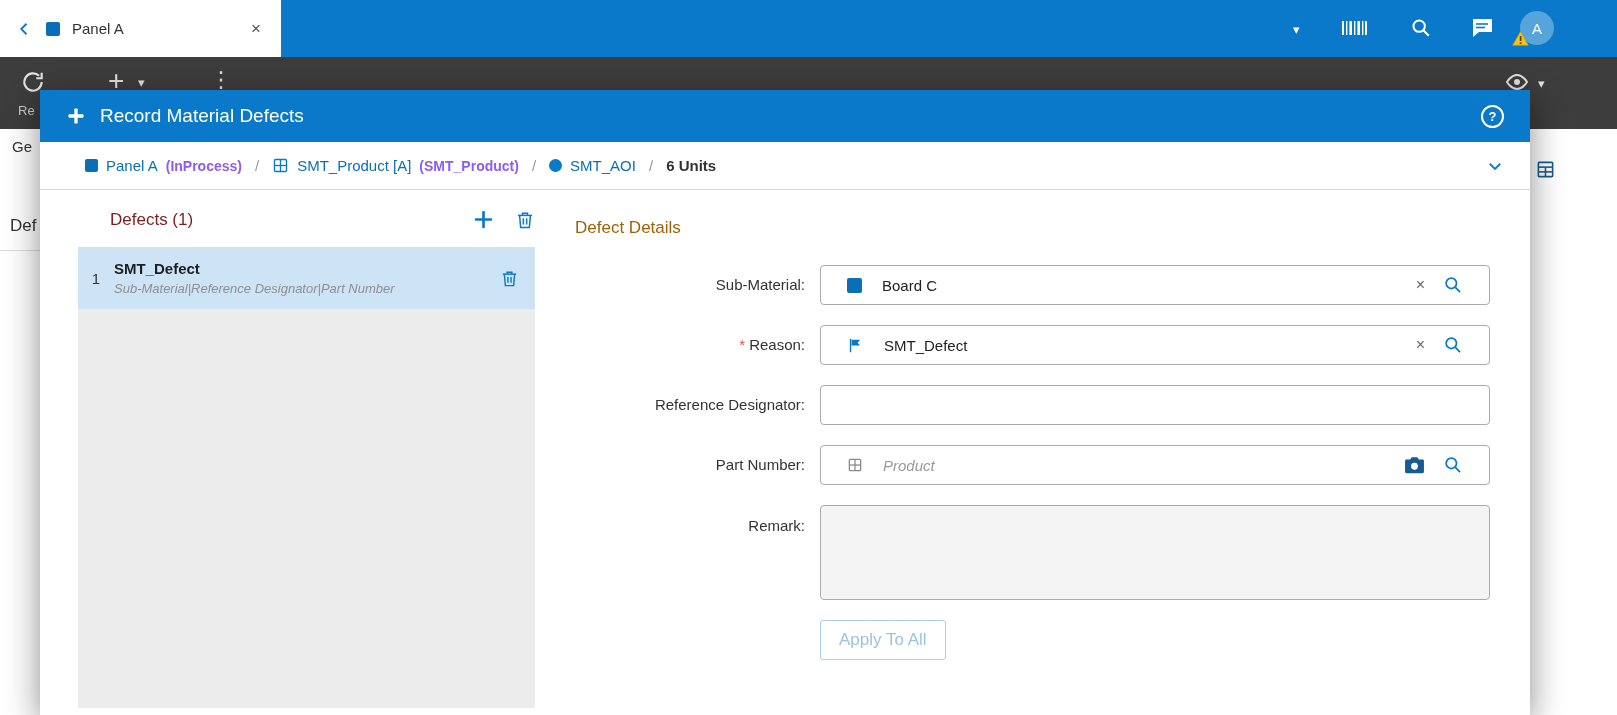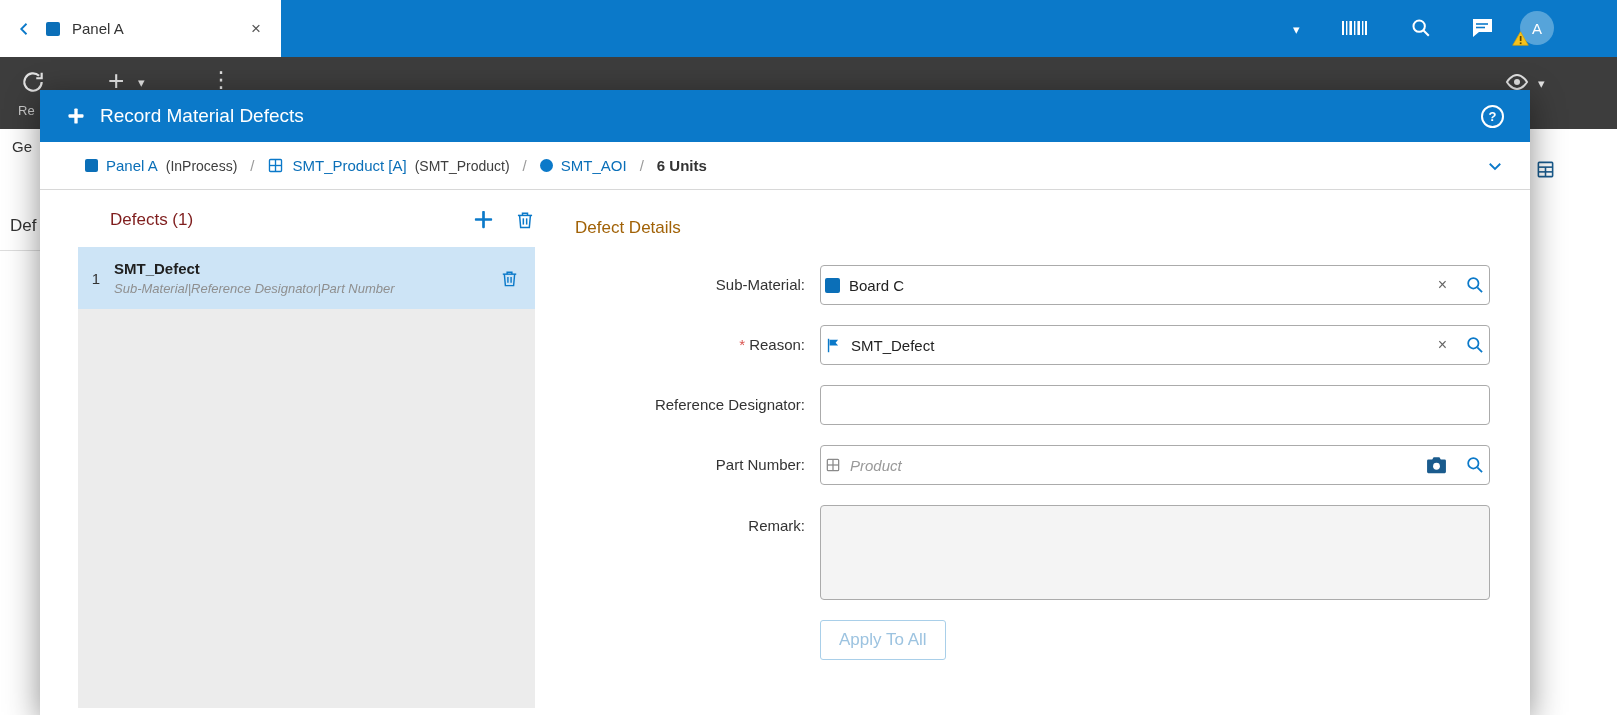--- a/index.html
+++ b/index.html
@@ -36,21 +36,21 @@
   .m-plus { display:flex; margin-right:14px; }
   .m-title { font-size:19px; }
   .m-help { margin-left:auto; width:23px; height:23px; border:2px solid #fff; border-radius:50%;
             display:flex; align-items:center; justify-content:center; font-size:13px; font-weight:bold; cursor:pointer; }
 
   .m-crumb { height:48px; display:flex; align-items:center; padding-left:45px; gap:8px;
              border-bottom:1px solid #d8d8d8; font-size:15px; }
   .cr-sq { width:13px; height:13px; background:#0b6fb8; border-radius:2px; }
   .cr-circle { width:13px; height:13px; background:#0b79c9; border-radius:50%; }
   .cr-link { color:#0a6fb8; cursor:pointer; }
-  .cr-sub { color:#404040; font-size:14px; }
+  .cr-sub { color:#8b5cf6; font-size:14px;font-weight:bold; }
   .cr-sep { color:#9a9a9a; margin:0 5px; }
   .cr-units { color:#333; font-weight:bold; }
   .cr-chev { margin-left:auto; margin-right:26px; color:#0b79c9; display:flex; cursor:pointer; }
 
   
   .defects { position:absolute; left:38px; top:118px; width:457px; }
   .d-headrow { display:flex; align-items:center; }
   .d-head { font-size:17px; color:#7f1d1d;margin-left:32px; }
   .d-hicons { margin-left:auto; display:flex; align-items:center; gap:20px; color:#0b79c9; }
   .d-list { margin-top:16px; height:461px; background:#ececec; }
@@ -62,21 +62,21 @@
   .d-trash { color:#0b79c9; margin-right:16px; display:flex; cursor:pointer; }
 
   
   .dd-head { position:absolute; left:535px; top:128px; font-size:17px; color:#a16207; }
   .form { position:absolute; left:535px; top:175px; width:915px; display:flex; flex-direction:column; gap:20px; }
   .frow { display:flex; }
   .flabel { width:245px; text-align:right; padding-right:15px; font-size:15px; color:#333; line-height:40px; }
   .flabel.top { line-height:normal; padding-top:12px; }
   .req { color:#d9534f; margin-right:4px; }
   .field { width:670px; height:40px; border:1px solid #ababab; border-radius:4px; background:#fff;
-           display:flex; align-items:center; padding:0 4px; gap:9px; font-size:15px; color:#222; }
+           display:flex; align-items:center; padding:0 26px; gap:20px; font-size:15px; color:#222; }
   .field .sq { width:15px; height:15px; background:#0b6fb8; border-radius:2px; flex:0 0 auto; }
   .f-right { margin-left:auto; display:flex; align-items:center; gap:18px; }
   .clear-x { color:#666; font-size:16px; cursor:pointer; line-height:1; }
   .search-ic { color:#0b79c9; display:flex; cursor:pointer; }
   .cam-ic { color:#1a5b8d; display:flex; cursor:pointer; }
   .flag-ic { color:#0b79c9; display:flex; }
   .ph { font-style:italic; color:#999; }
   .ph-ic { color:#8a8a8a; display:flex; }
   .remark { width:670px; height:95px; border:1px solid #ababab; border-radius:4px; background:#f4f4f4; }
   .apply-row { margin-left:245px; }

